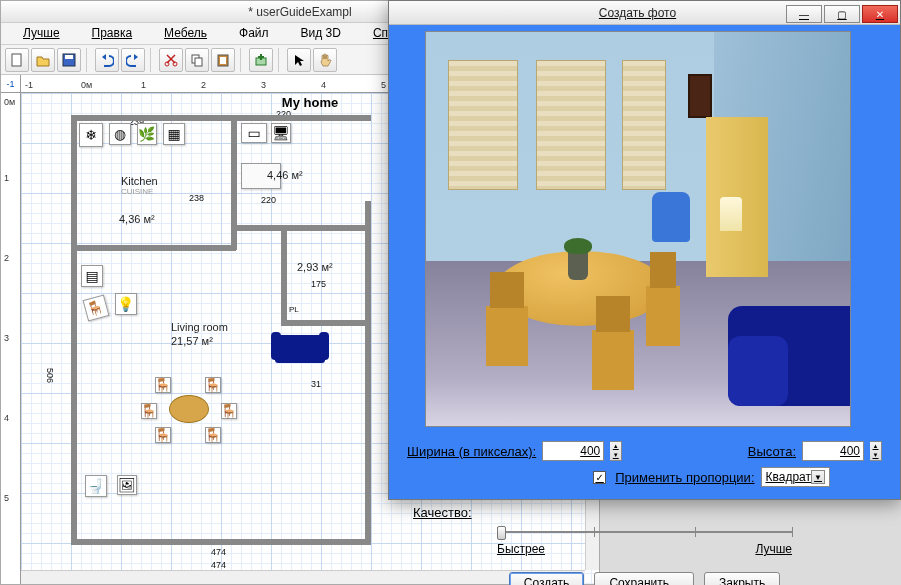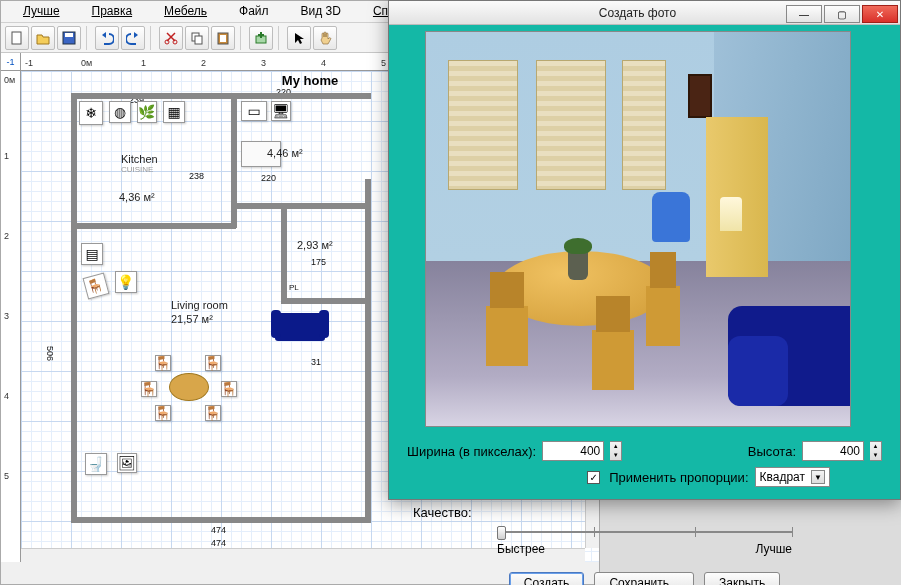--- a/index.html
+++ b/index.html
@@ -45,21 +45,21 @@
   .sofa-icon { position:absolute; width:50px; height:28px; background:#0b1a8a; border-radius:6px 6px 3px 3px; }
   .sofa-icon::before,.sofa-icon::after{content:"";position:absolute;width:10px;height:28px;background:#0b1a8a;border-radius:4px;top:-3px;}
   .sofa-icon::before{left:-4px;} .sofa-icon::after{right:-4px;}
 
   .table-round { position:absolute; width:40px; height:28px; background:#d8a64a; border:1px solid #a07820; border-radius:50%; }
 
   .scroll-h { position:absolute; bottom:0; left:0; right:14px; height:14px; background:#f0f0f0; border-top:1px solid #ccc; }
   .scroll-v { position:absolute; right:0; top:0; bottom:14px; width:14px; background:#f0f0f0; border-left:1px solid #ccc; }
 
   
-  .dialog { position:absolute; left:388px; top:0; width:513px; height:500px; background:#14b8a6; border:1px solid #777; box-shadow:0 4px 18px rgba(0,0,0,.4); }
+  .dialog { position:absolute; left:388px; top:0; width:513px; height:500px; background:#3b82f6; border:1px solid #777; box-shadow:0 4px 18px rgba(0,0,0,.4);text-decoration:underline; }
   .dlg-titlebar { height:24px; background:linear-gradient(#fbfbfb,#e2e2e2); border-bottom:1px solid #bbb; display:flex; align-items:center; }
   .dlg-title { flex:1; text-align:center; font-size:12px; color:#222; }
   .winbtns { display:flex; }
   .winbtn { width:36px; height:18px; margin:3px 2px 0 0; border:1px solid #888; display:flex; align-items:center; justify-content:center; font-size:10px; background:linear-gradient(#fdfdfd,#e4e4e4); }
   .winbtn.close { background:linear-gradient(#f06a5a,#d9302a); color:#fff; border-color:#a02018; }
 
   .preview { margin:6px 12px 10px 36px; width:426px; height:396px; border:1px solid #888; position:relative; overflow:hidden; }
   .wall3d { position:absolute; left:0; right:0; top:0; bottom:42%; background:linear-gradient(#aecde2,#b2d0e3); }
   .wall3d-r { position:absolute; right:0; top:0; width:32%; bottom:42%; background:linear-gradient(100deg,#9fc0d8,#7fa8c4); }
   .floor3d { position:absolute; left:0; right:0; bottom:0; height:42%; background:linear-gradient(#86829c 0%, #b2acc4 70%, #d8d4e4 100%); }
@@ -76,39 +76,42 @@
   .vase3d::before{content:"";position:absolute;top:-12px;left:-4px;width:28px;height:16px;background:#3e6e2e;border-radius:50% 50% 40% 40%;}
   .picture3d{position:absolute; left:262px; top:42px; width:24px; height:44px; background:#4a2414; border:2px solid #2e1608;}
 
   .dlg-form { padding:4px 18px 6px; }
   .form-row { display:flex; align-items:center; margin-bottom:6px; gap:6px; }
   .form-row label { font-size:13px; }
   .form-row .r { margin-left:auto; }
   .num-in { width:62px; height:20px; border:1px solid #888; background:#fff; text-align:right; padding:1px 3px; font-size:12px; }
   .spin { width:12px; height:20px; border:1px solid #888; border-left:none; background:linear-gradient(#f4f4f4,#ddd); display:flex; flex-direction:column; }
   .spin div{flex:1; text-align:center; font-size:6px; line-height:9px;}
-  .dropdown { height:20px; border:1px solid #888; background:#fff; padding:1px 4px; font-size:12px; display:flex; align-items:center; gap:6px; }
+  .dropdown { height:20px; border:1px solid #888; background:#fff; padding:1px 4px; font-size:12px; display:flex; align-items:center; }
   .dropdown .arr { border:1px solid #888; width:14px; height:14px; display:flex; align-items:center; justify-content:center; font-size:8px; background:linear-gradient(#f4f4f4,#ddd);}
   .check { width:13px; height:13px; border:1px solid #555; background:#fff; display:inline-flex; align-items:center; justify-content:center; font-size:10px; color:#000; margin-right:3px;}
 
   .slider-wrap { margin:6px 18px 10px; }
   .slider { position:relative; height:16px; margin:4px 90px 2px 90px; }
   .slider-track { position:absolute; left:0; right:0; top:7px; height:2px; background:#888; }
   .slider-tick { position:absolute; top:3px; width:1px; height:10px; background:#888; }
   .slider-thumb { position:absolute; top:2px; width:9px; height:14px; background:linear-gradient(#fff,#cfcfcf); border:1px solid #777; border-radius:2px; }
   .slider-labels { display:flex; justify-content:space-between; margin:0 90px; font-size:12px; }
 
   .dlg-btns { display:flex; justify-content:center; gap:10px; padding:6px 0 12px; }
   .btn { padding:3px 14px; border:1px solid #888; background:linear-gradient(#fdfdfd,#e4e4e4); border-radius:3px; font-size:12px; }
   .btn.primary { border:1px solid #4a78c0; box-shadow:0 0 0 1px #6aa0ea inset; }
 </style>
 </head>
 <body>
 
 <div class="main-window">
+  <div class="main-titlebar">
+    <span>* userGuideExampl</span>
+  </div>
 
   <div class="menubar">
     <span><span class="u">Лучше</span></span>
     <span><span class="u">Правка</span></span>
     <span><span class="u">Мебель</span></span>
     <span><span>Файл</span></span>
     <span><span>Вид 3D</span></span>
     <span><span class="u">Справка</span></span>
   </div>
 

